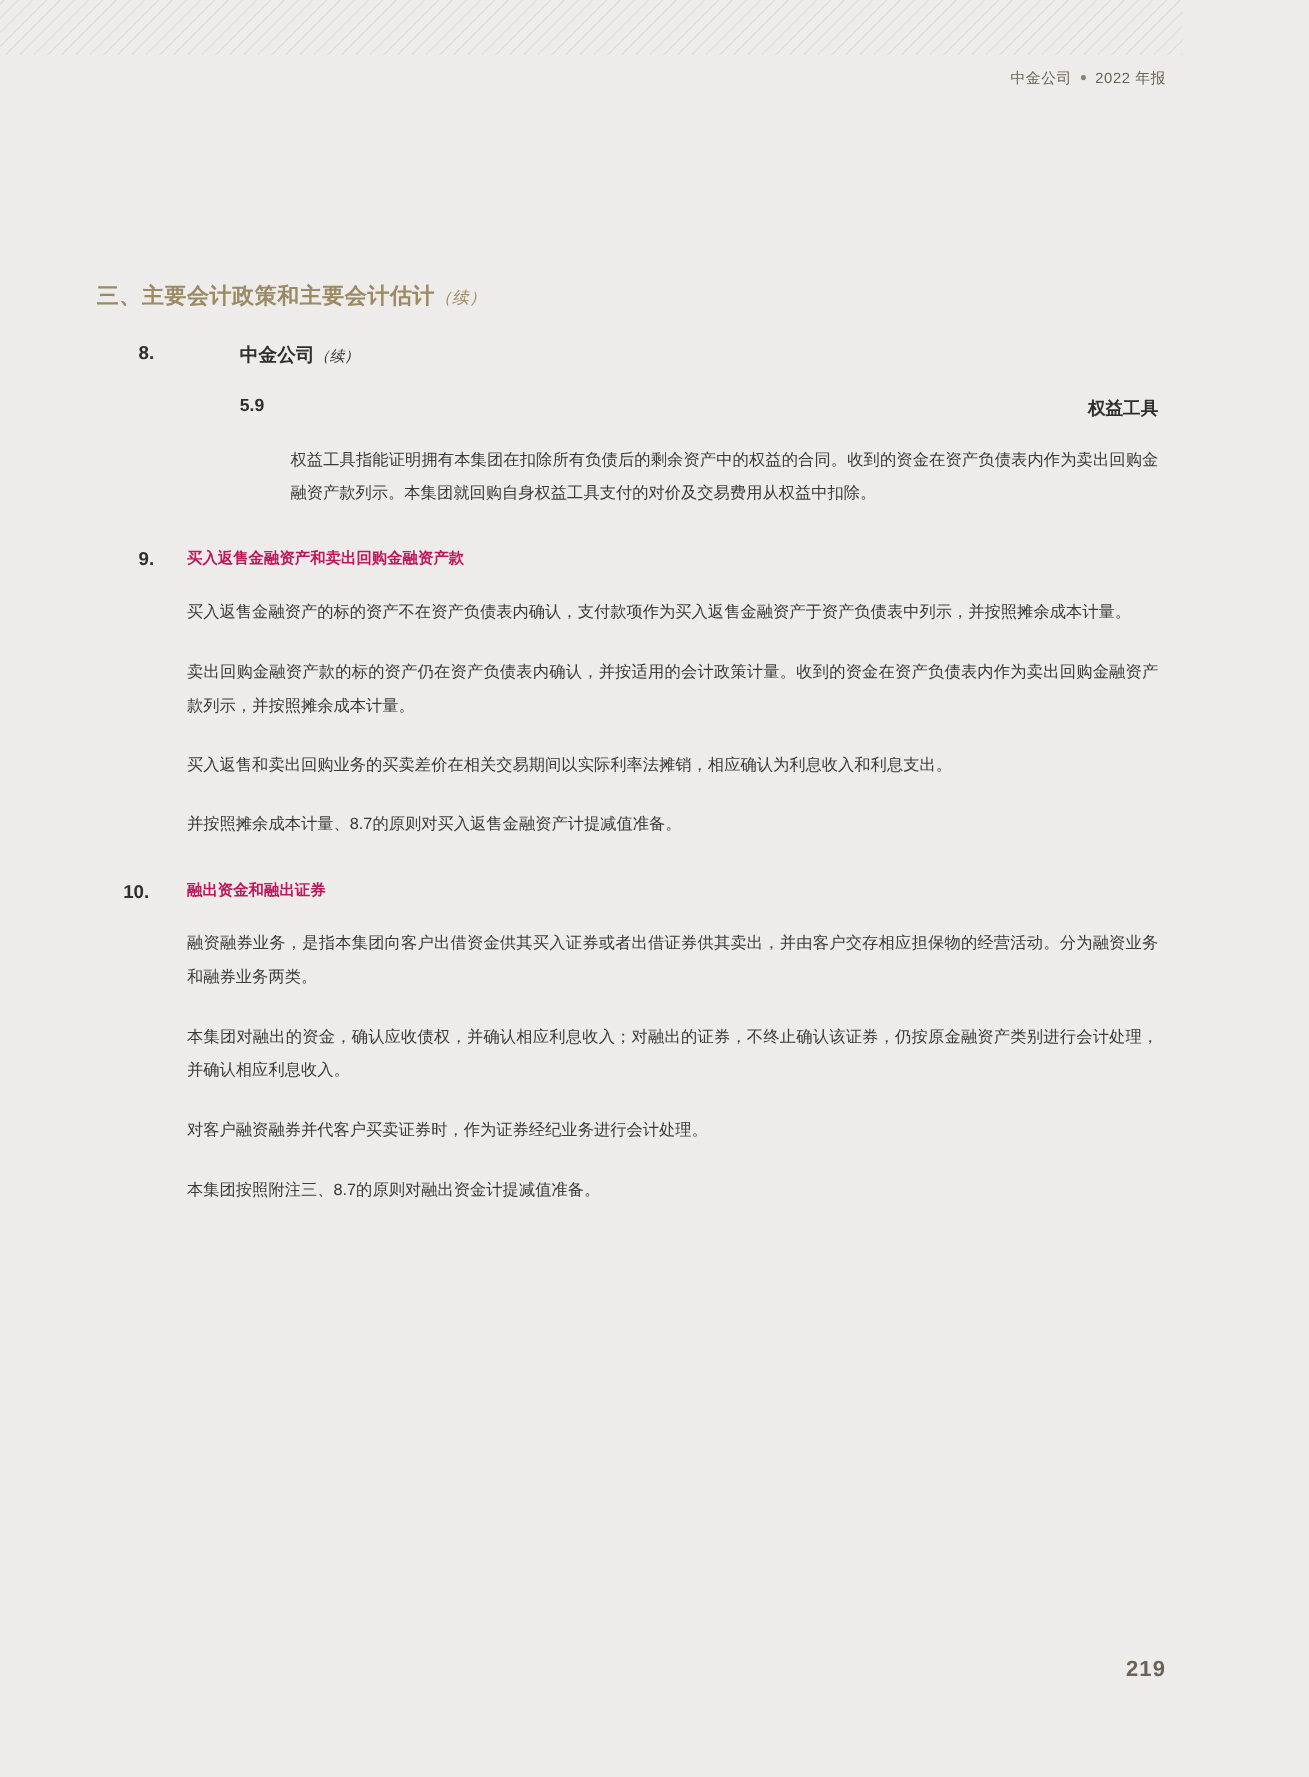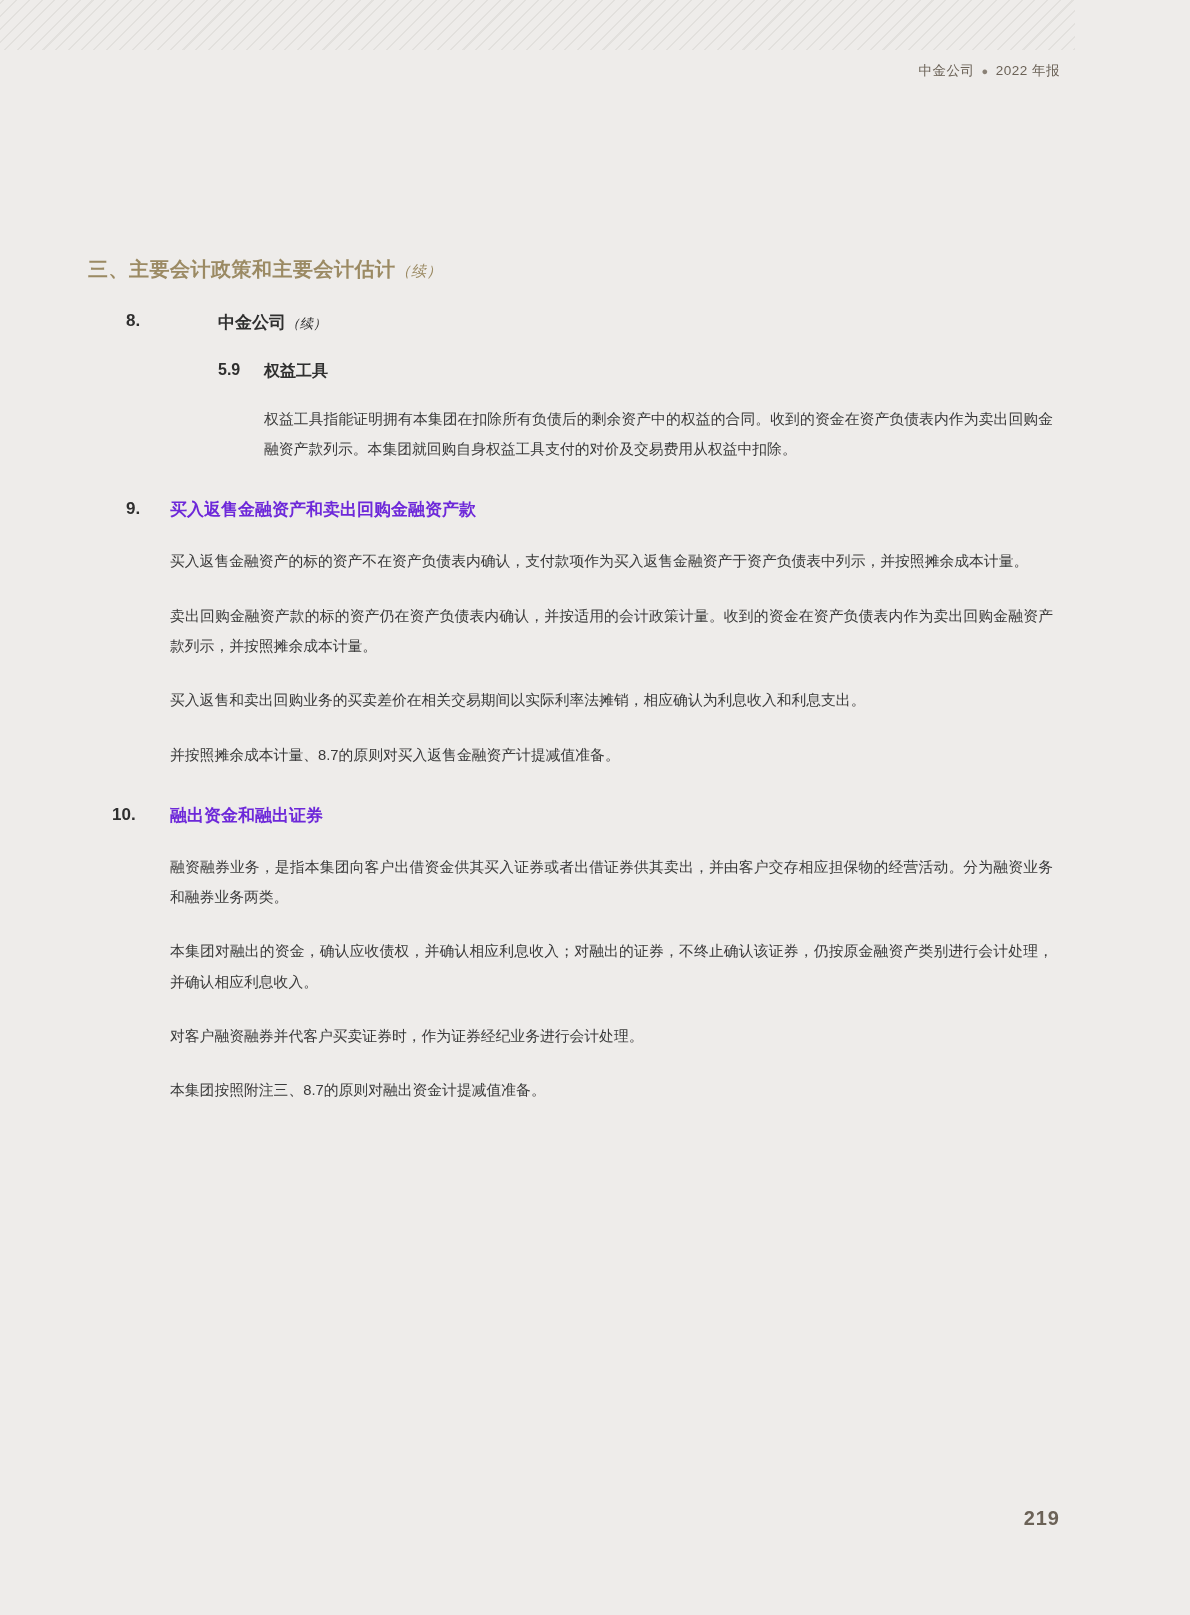--- a/index.html
+++ b/index.html
@@ -111,39 +111,40 @@
     top: 0;
     font-size: 16px;
     font-weight: bold;
     color: #2f2f2f;
   }
   .sub-head {
     font-size: 16px;
     font-weight: bold;
     color: #2f2f2f;
     margin: 0 0 22px 0;
+    text-align: right;
   }
 
   .para {
     font-size: 14.8px;
     line-height: 2.05;
     color: #3a3a3a;
     margin: 0 0 24px 0;
     text-align: justify;
     text-justify: inter-ideograph;
   }
 
   
   .lvl-main { padding-left: 82px; position: relative; margin-top: 34px; }
   .lvl-main .num-label { left: 38px; top: 1px; }
   .lvl-main.item10 .num-label { left: 24px; }
   .main-head {
-    font-size: 17px;
-    font-weight: bold;
-    color: #6d28d9;
+    font-size: 14px;
+    font-weight: bold;
+    color: #be185d;
     margin: 0 0 24px 0;
     line-height: 1.4;
   }
 
   .indent-body { padding-left: 0; }
 
   .page-number {
     position: absolute;
     right: 130px;
     bottom: 85px;

